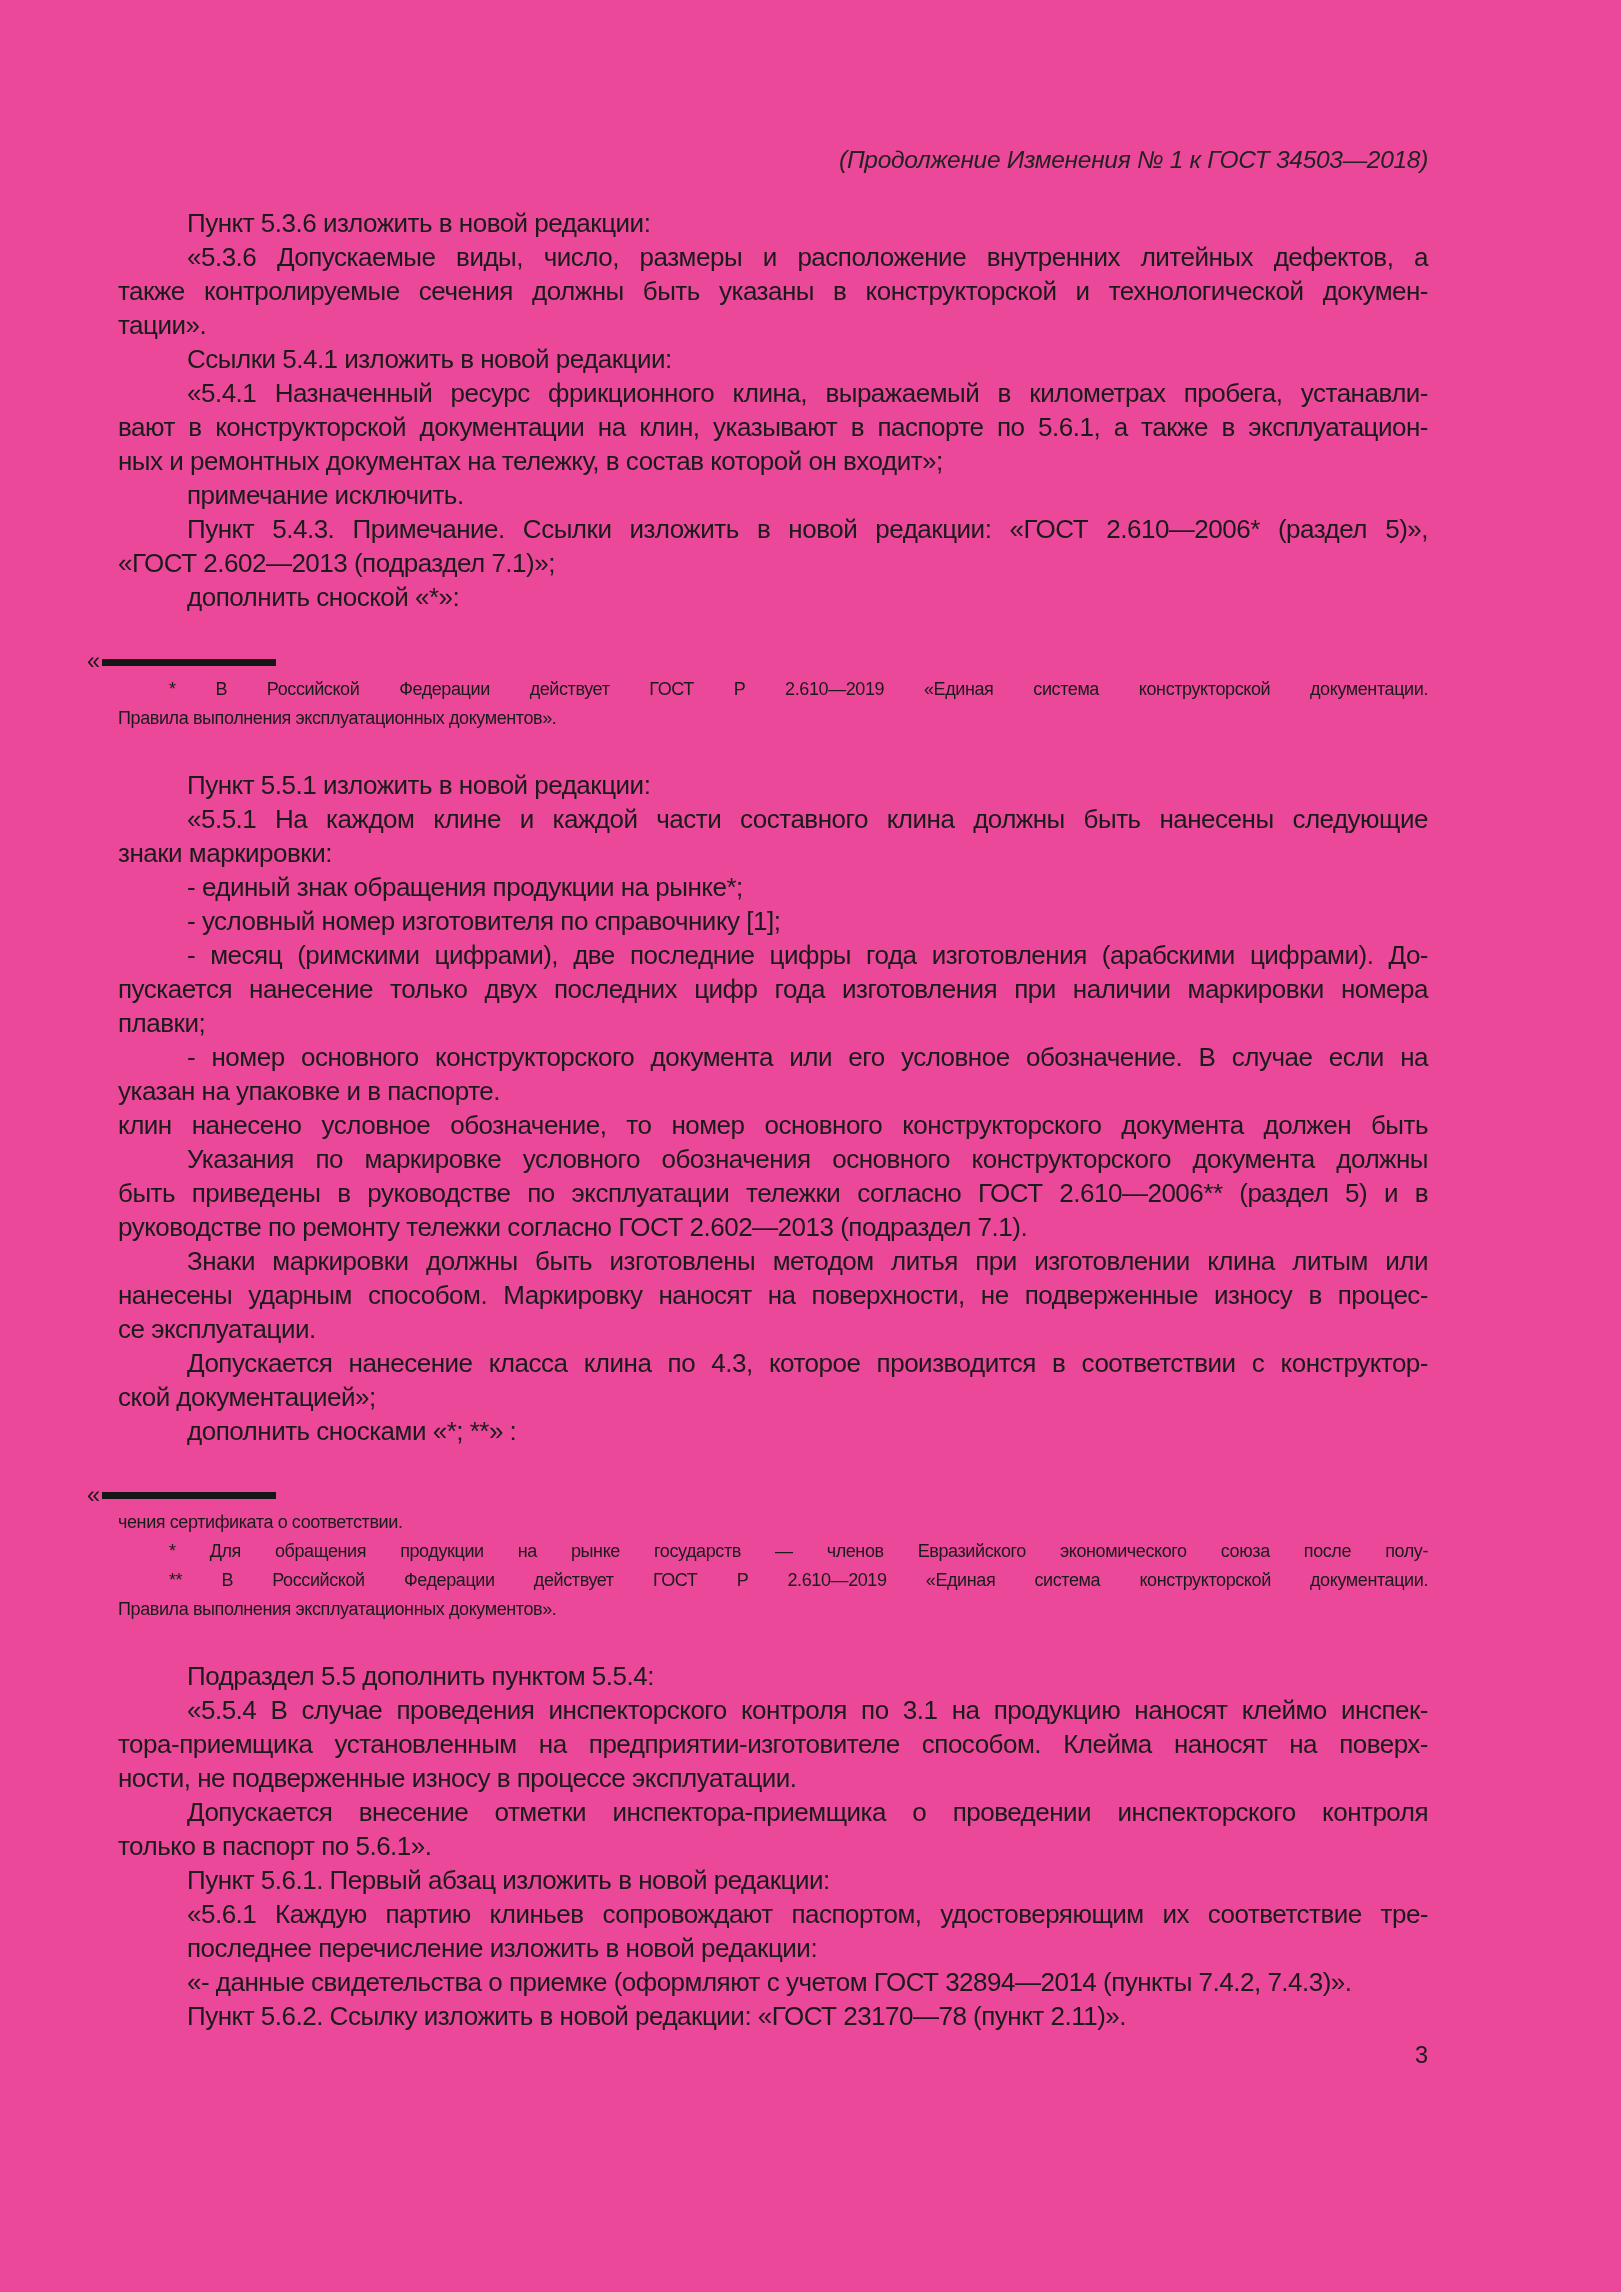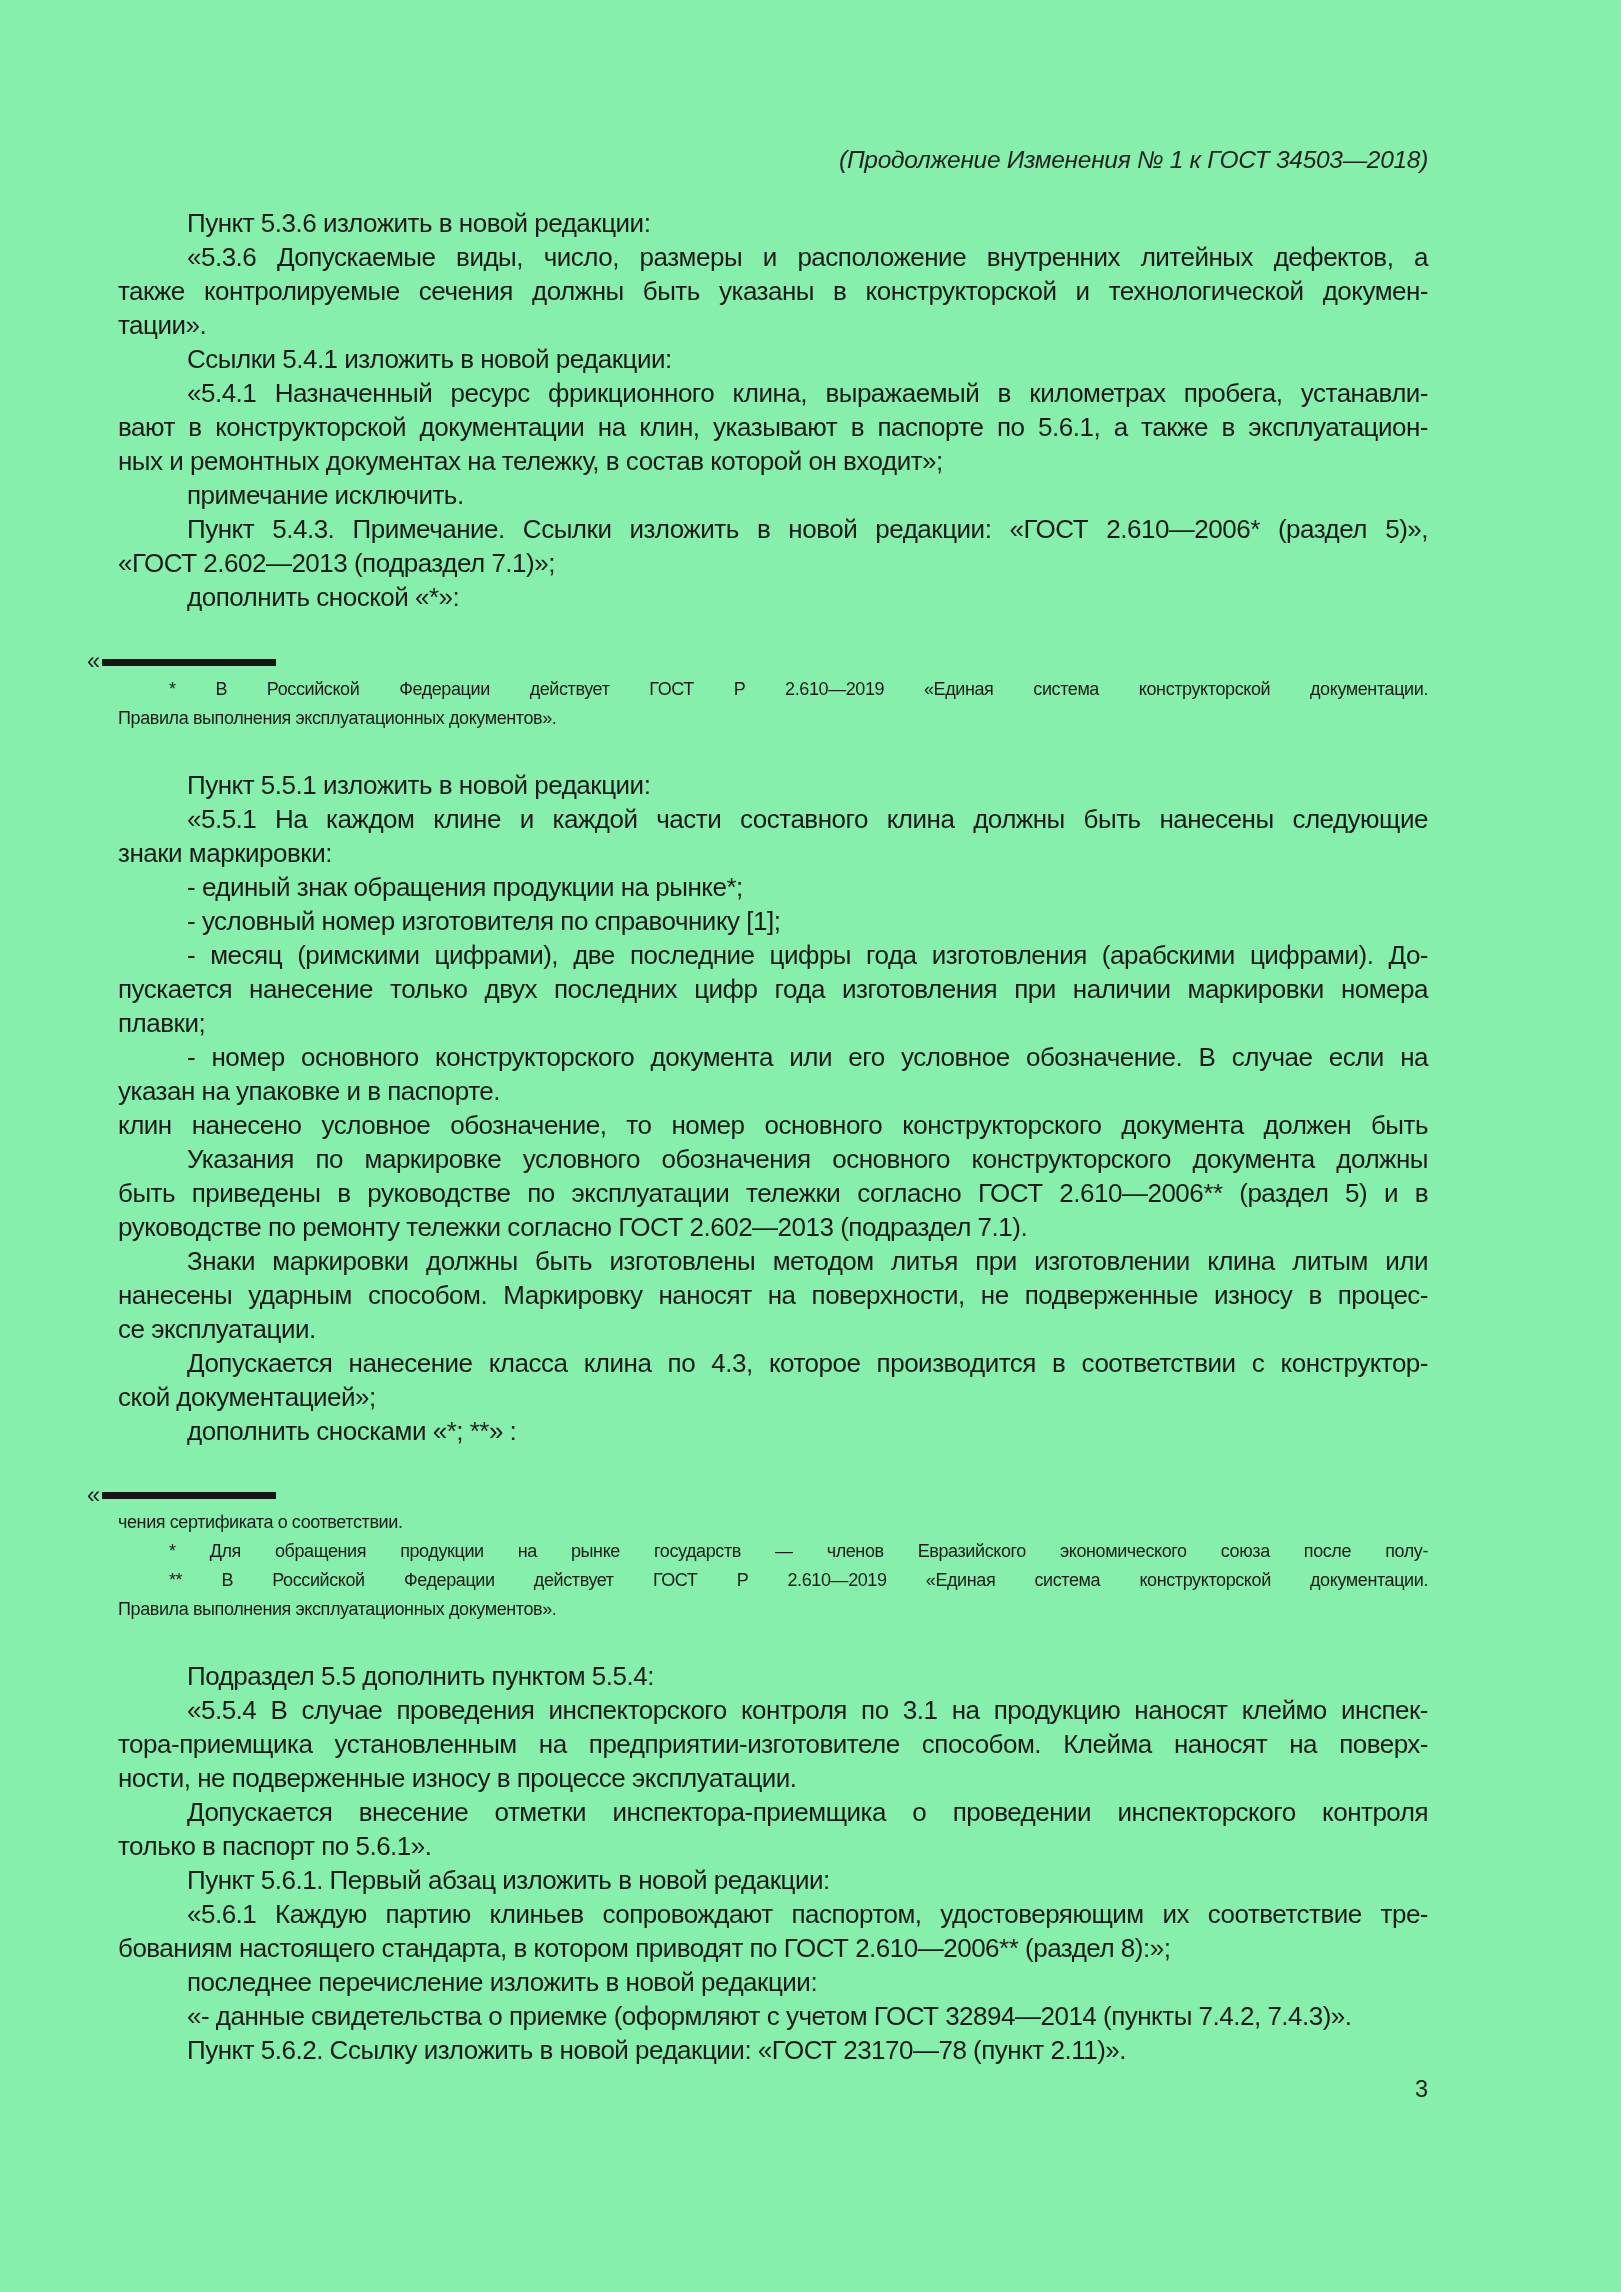--- a/index.html
+++ b/index.html
@@ -1,19 +1,19 @@
 <!DOCTYPE html>
 <html><head>
 <meta charset="utf-8">
 <style>
   html,body{margin:0;padding:0;background:#e8e8e8;}
   .page{
     position:relative;
     width:1621px;height:2293px;
-    background:#86efac;
+    background:#ec4899;
     font-family:"Liberation Sans",sans-serif;
     color:#1b1b1b;
     overflow:hidden;
   }
   .doc-header{
     position:absolute;
     top:145px;left:118px;width:1310px;
     text-align:right;
     font-style:italic;
     font-size:24.5px;
@@ -170,21 +170,20 @@
       </div>
       <div class="para">
         <div class="line first">Допускается внесение отметки инспектора-приемщика о проведении инспекторского контроля</div>
         <div class="line last">только  в паспорт по 5.6.1».</div>
       </div>
       <div class="para">
         <div class="line first last">Пункт 5.6.1. Первый абзац изложить в новой редакции:</div>
       </div>
       <div class="para">
         <div class="line first">«5.6.1 Каждую партию клиньев сопровождают паспортом, удостоверяющим их соответствие тре-</div>
-        <div class="line last">бованиям настоящего стандарта, в котором приводят по ГОСТ 2.610—2006** (раздел 8):»;</div>
       </div>
       <div class="para">
         <div class="line first last">последнее перечисление изложить в новой редакции:</div>
       </div>
       <div class="para">
         <div class="line first last">«- данные свидетельства о приемке (оформляют с учетом ГОСТ 32894—2014 (пункты 7.4.2, 7.4.3)».</div>
       </div>
       <div class="para">
         <div class="line first last">Пункт 5.6.2. Ссылку изложить в новой редакции: «ГОСТ 23170—78 (пункт 2.11)».</div>
       </div>

